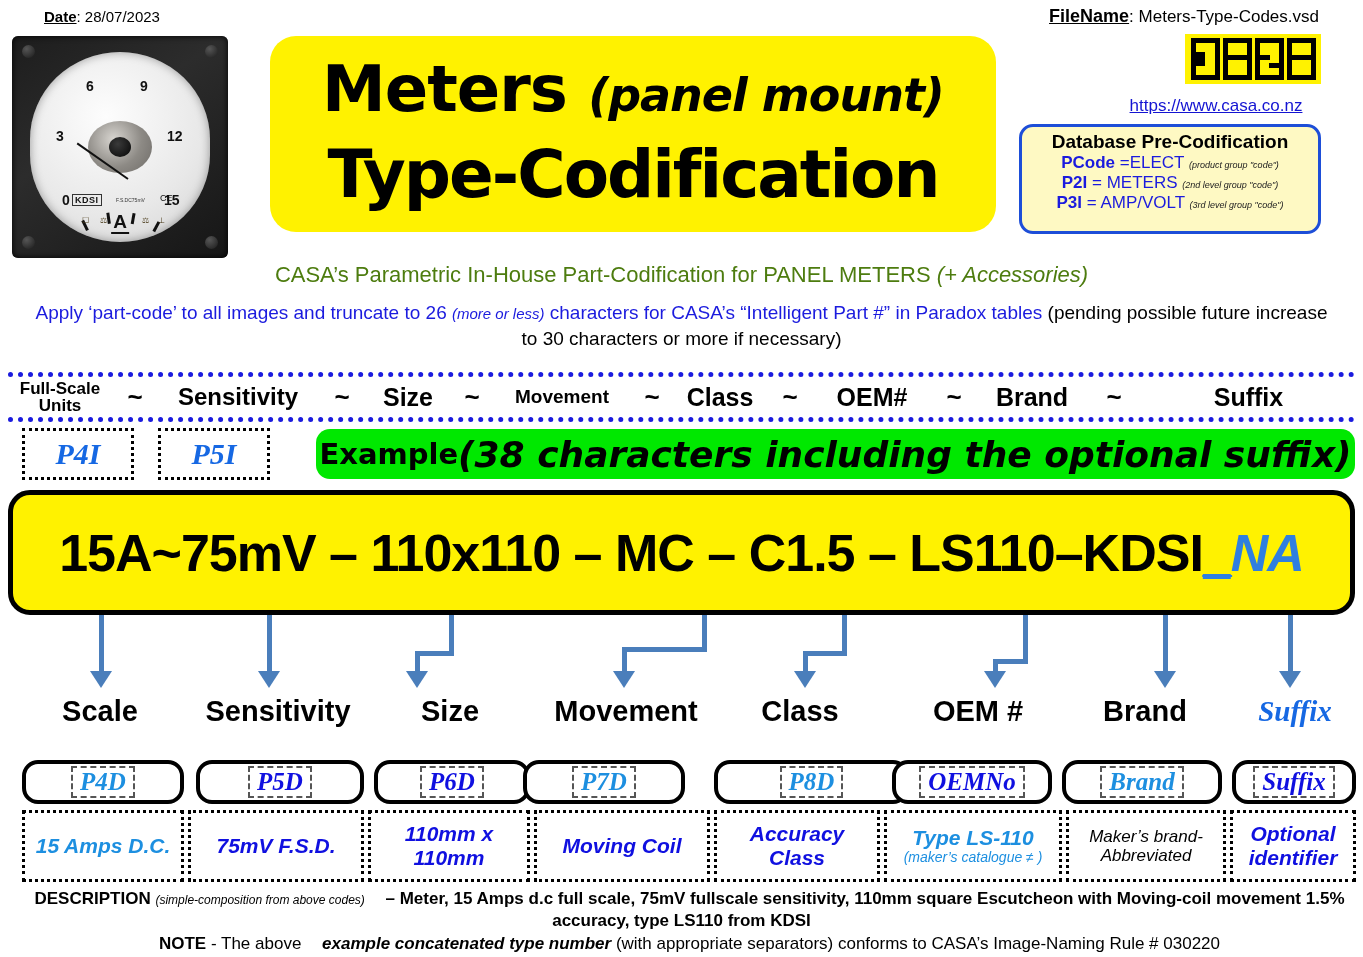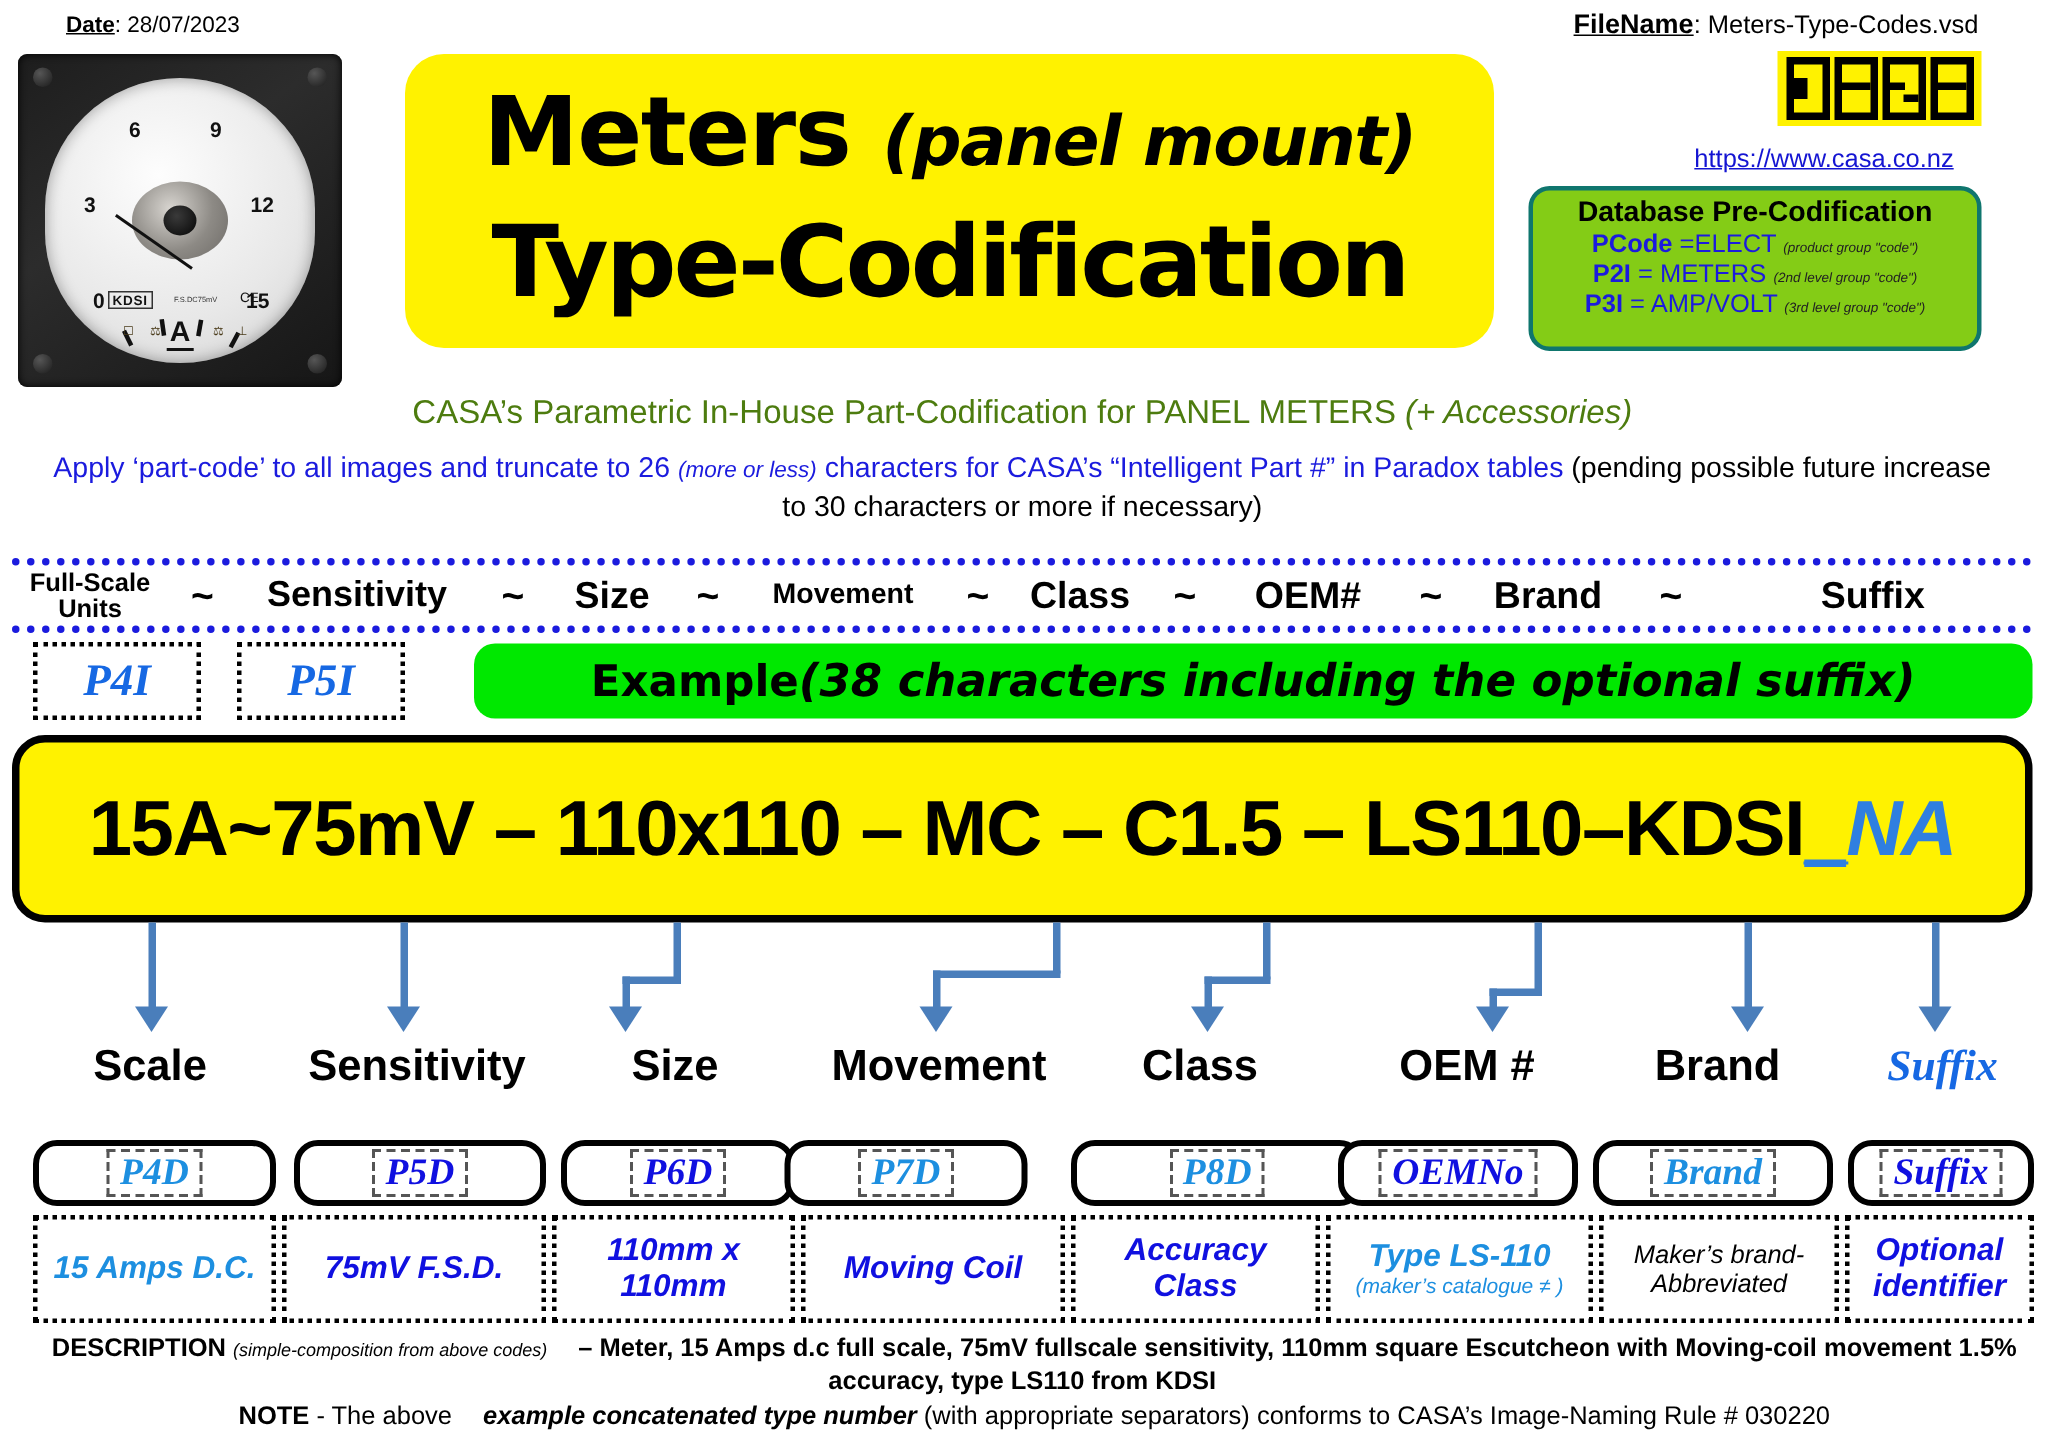--- a/index.html
+++ b/index.html
@@ -59,22 +59,22 @@
   #casa-logo{right:42px;top:34px;width:136px;height:50px;background:#FFF200;
        display:flex;align-items:center;justify-content:center;gap:3px;padding:3px;
        box-sizing:border-box;}
   .casa-ch{width:29px;height:42px;border:5px solid #000;box-sizing:border-box;
        position:relative;background:#FFF200;}
   .casa-ch i{position:absolute;background:#000;display:block;}
   #casa-url{right:42px;top:96px;width:210px;text-align:center;font-size:17px;
        color:#1414d2;text-decoration:underline;}
 
   
-  #db-box{right:42px;top:124px;width:302px;height:110px;border:3px solid #0f766e;
-       border-radius:14px;background:#84cc16;box-sizing:border-box;padding:4px 6px;}
+  #db-box{right:42px;top:124px;width:302px;height:110px;border:3px solid #1d4ed8;
+       border-radius:14px;background:#fef9c3;box-sizing:border-box;padding:4px 6px;}
   #db-title{text-align:center;font-weight:bold;font-size:19px;color:#000;line-height:1.15;}
   .db-row{font-size:17px;color:#1b1bde;text-align:center;line-height:1.18;white-space:nowrap;}
   .db-row b{font-weight:bold;}
   .db-note{font-size:9px;font-style:italic;color:#222;font-family:"Liberation Sans",sans-serif;}
 
   
   #intro1{left:0;right:0;top:262px;font-size:22px;color:#4d7c0f;}
   #intro1 i{font-style:italic;}
   #intro2{left:30px;right:30px;top:300px;font-size:19px;color:#1b1bde;line-height:1.38;}
   #intro2 .blk{color:#000;}
@@ -91,21 +91,21 @@
   
   #pi-row{left:10px;right:8px;top:428px;height:54px;}
   .pi-box{position:absolute;top:0;height:52px;border:3px dotted #000;
        box-sizing:border-box;display:flex;align-items:center;justify-content:center;
        font-size:30px;font-weight:bold;font-style:italic;color:#1668e3;
        font-family:"Liberation Serif",serif;}
   #example-banner{position:absolute;left:306px;right:0;top:1px;height:50px;
        background:#00E800;border-radius:14px;display:flex;align-items:center;
        justify-content:center;font-family:"DejaVu Sans",sans-serif;
        font-weight:bold;font-size:29px;color:#000;white-space:nowrap;}
-  #example-banner .it{font-style:italic;font-weight:bold;font-size:30px;}
+  #example-banner .it{font-style:italic;font-weight:bold;font-size:36px;}
 
   
   #code-bar{left:8px;right:8px;top:490px;height:125px;background:#FFF200;
        border:5px solid #000;border-radius:22px;box-sizing:border-box;
        display:flex;align-items:center;justify-content:center;}
   #code-text{font-family:"Liberation Sans",sans-serif;font-weight:bold;font-size:52px;
        color:#000;white-space:nowrap;letter-spacing:-1px;}
   #code-text .suffix{color:#2f7fe0;font-style:italic;}
   #code-text .us{color:#2f7fe0;text-decoration:underline;}
 

